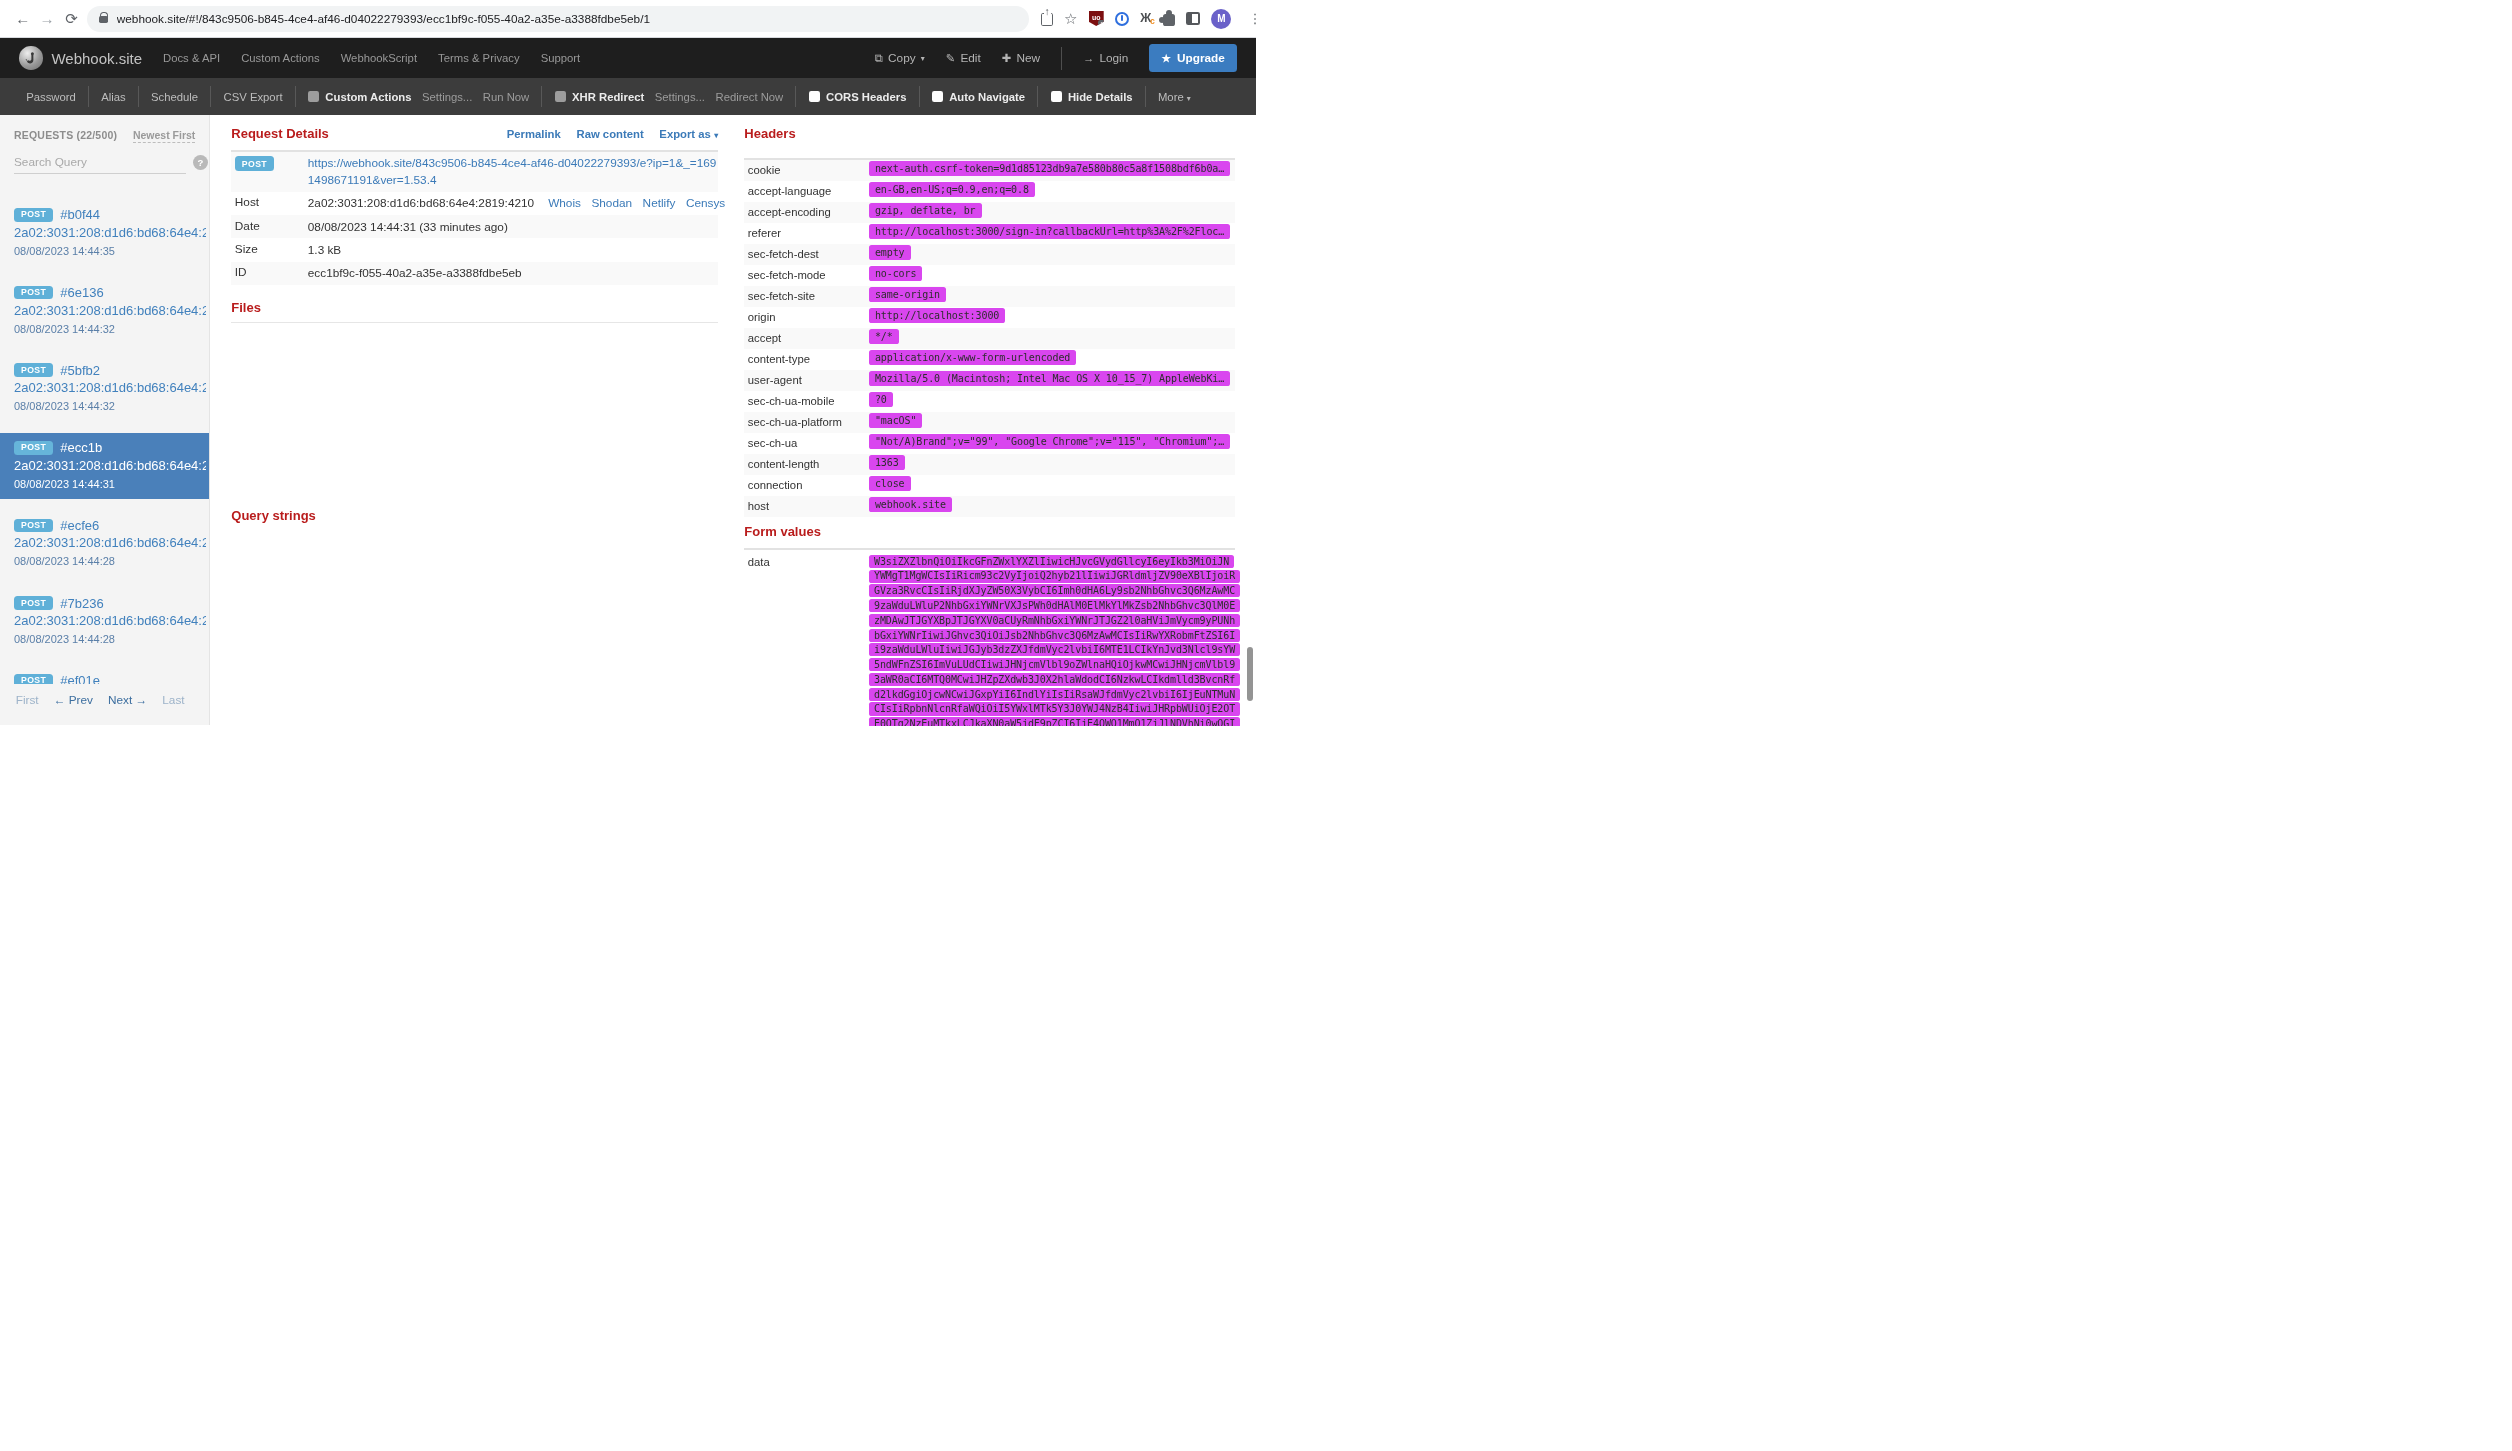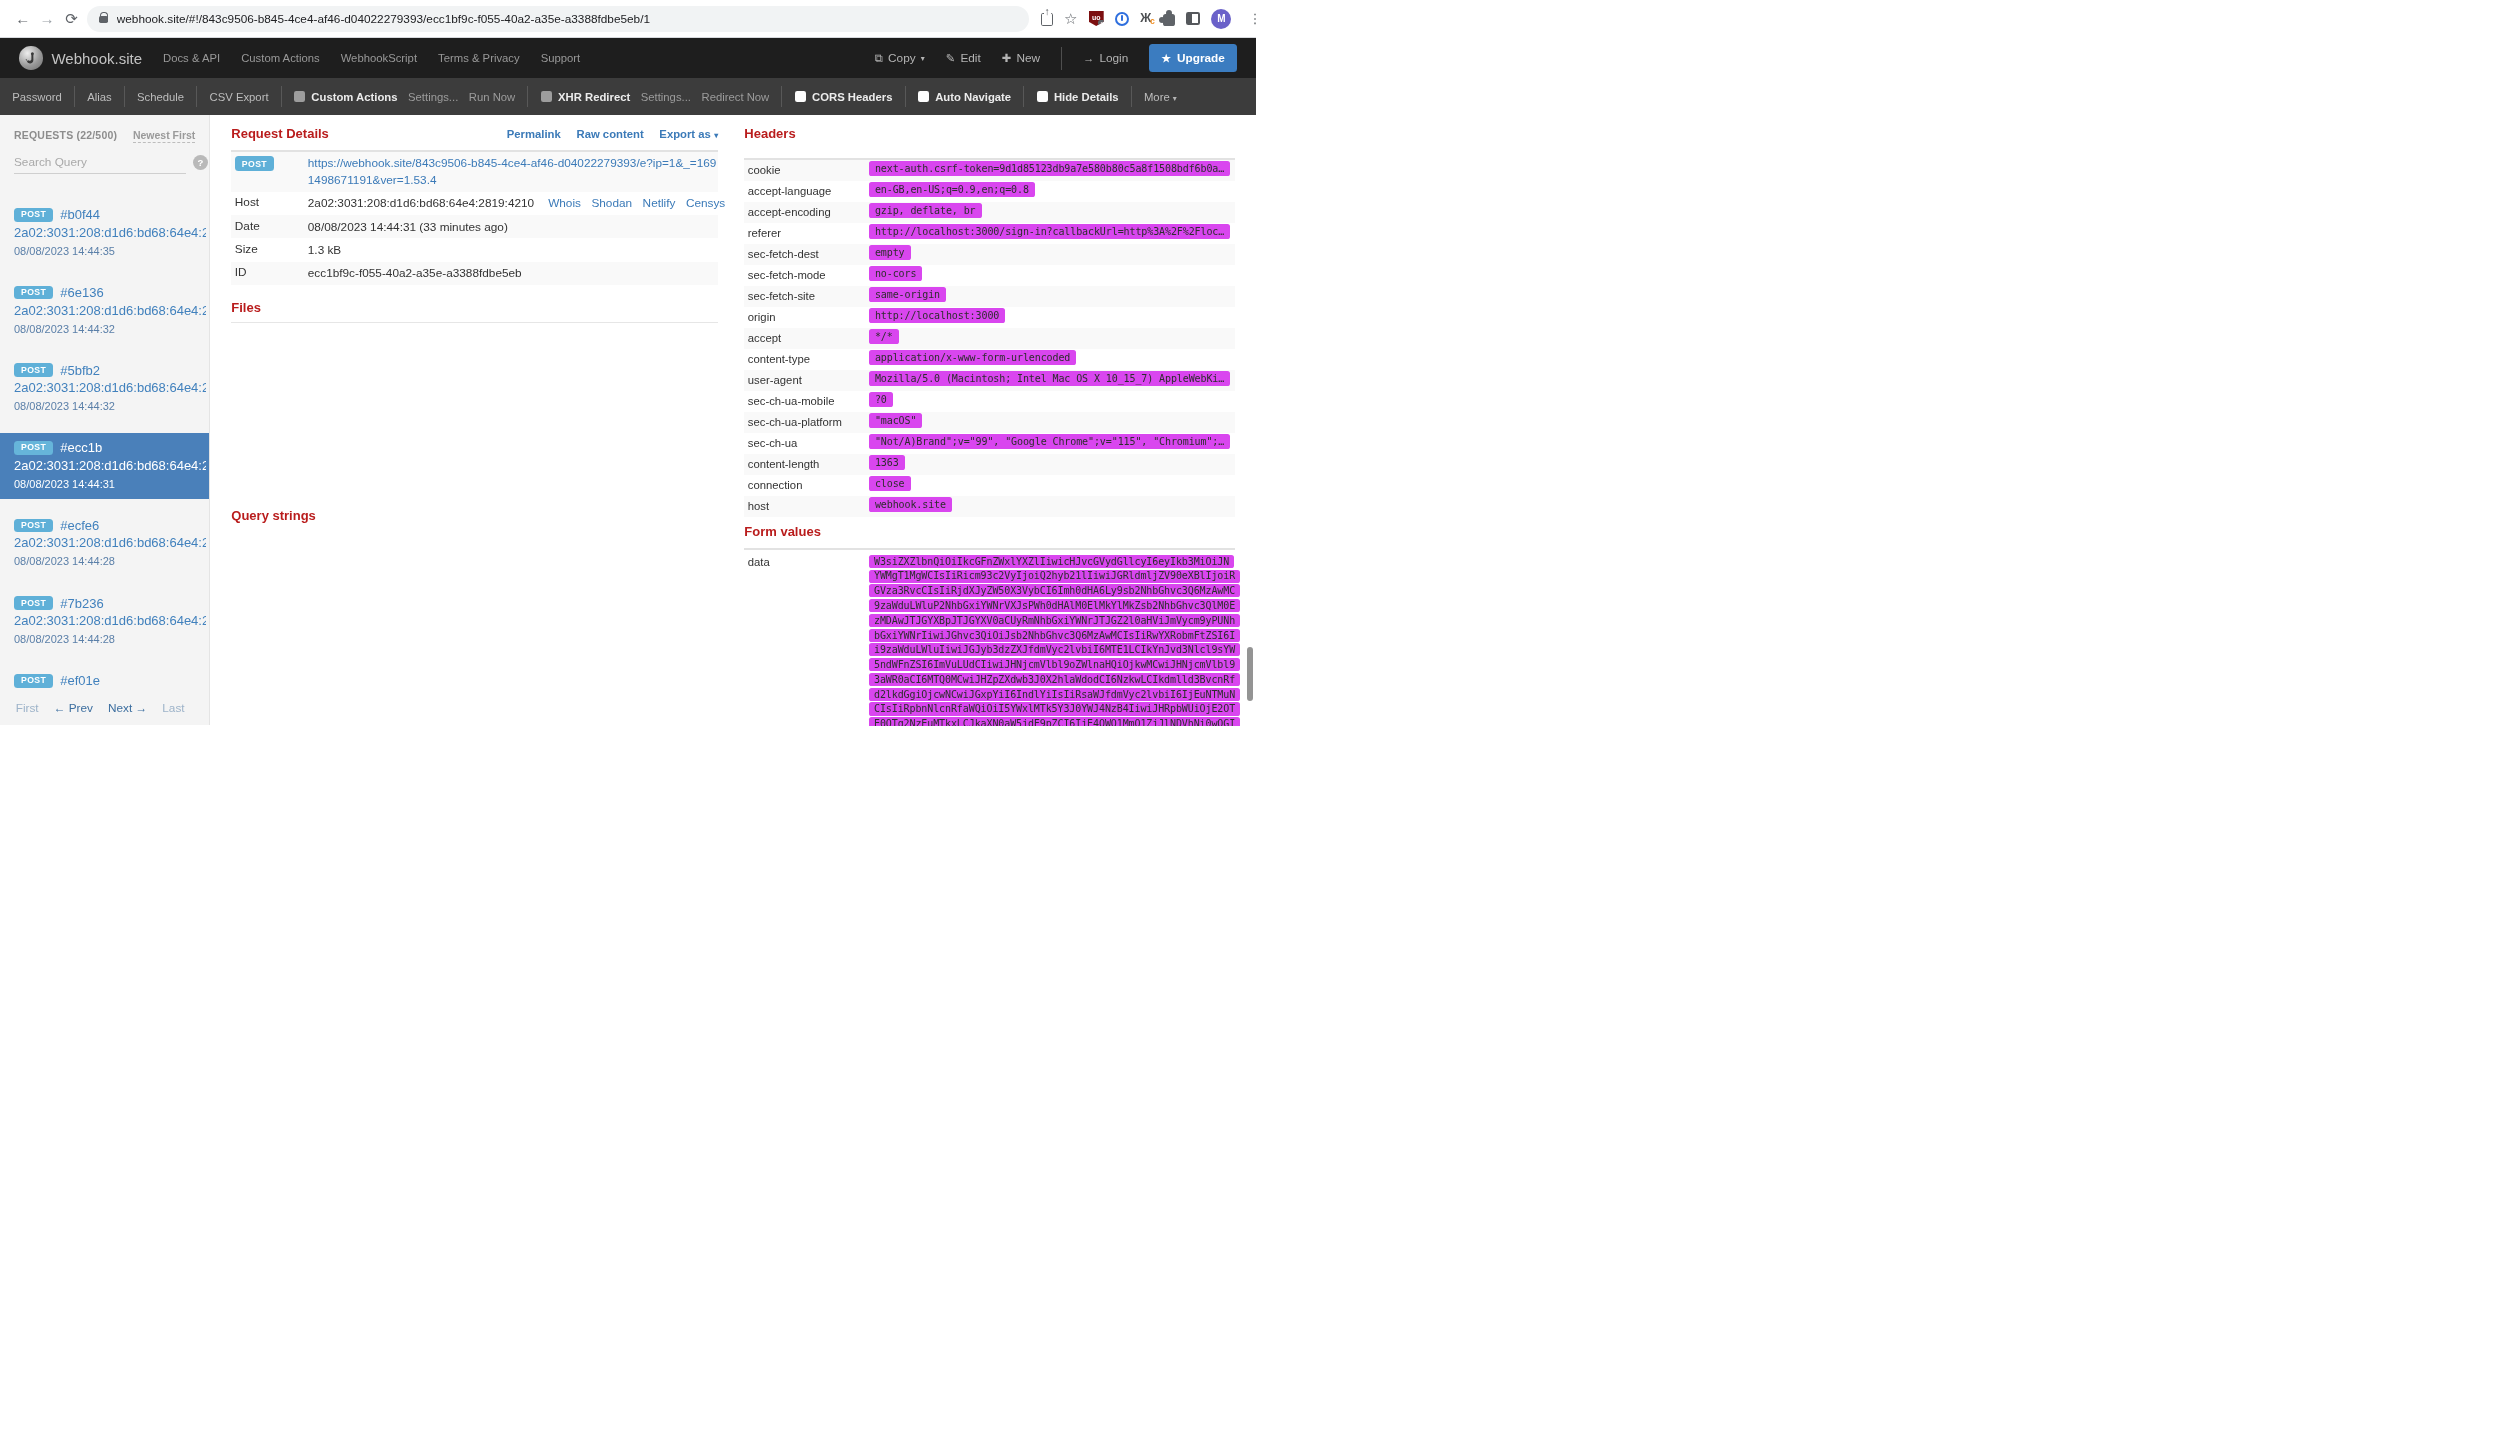--- a/index.html
+++ b/index.html
@@ -52,21 +52,21 @@
   .spacer{flex:1;}
   .nbtn{color:#b4b4b4;font-size:11.8px;display:flex;align-items:center;gap:5.2px;}
   .nbtn .ic{font-size:11.3px;color:#b4b4b4;}
   .caret{font-size:7.9px;color:#b4b4b4;}
   .vdiv{width:0.9px;height:23px;background:#4e4e4e;}
   .upgrade{background:#3b7cc0;color:#fff;font-size:11.8px;font-weight:bold;
     padding:7px 12.2px;border-radius:3.5px;display:flex;align-items:center;gap:6.1px;}
   .upgrade .ic{font-size:10.5px;}
 
   
-  .toolbar{height:37px;background:#3c3c3c;display:flex;align-items:center;padding:0 0;}
+  .toolbar{height:37px;background:#3c3c3c;display:flex;align-items:center;padding:0 14px;}
   .tseg{display:flex;align-items:center;gap:10.5px;padding:0 12.2px;height:21px;border-right:0.9px solid #585858;}
   .tseg:last-child{border-right:none;}
   .tlink{color:#bdbdbd;font-size:11.3px;white-space:nowrap;}
   .tbold{color:#ececec;font-size:11.3px;font-weight:bold;white-space:nowrap;display:flex;align-items:center;gap:6.1px;}
   .tsub{color:#9c9c9c;font-size:11.3px;white-space:nowrap;}
   .cb{width:11.3px;height:11.3px;border-radius:2.2px;flex:none;display:inline-block;}
   .cb.gray{background:#9d9d9d;}
   .cb.white{background:#fdfdfd;}
 
   
@@ -89,21 +89,21 @@
   .req-item{padding:6.1px 14px 6.1px 14px;margin:0 -12.2px 11.3px -14px;cursor:pointer;}
   .req-item .l1{display:flex;align-items:center;gap:7px;height:18.3px;}
   .badge{background:#5fb0d8;color:#fff;font-size:8.7px;font-weight:bold;letter-spacing:0.4px;
     padding:2.6px 7px;border-radius:3.5px;flex:none;line-height:1;}
   .rid{color:#4181bd;font-size:13px;}
   .rip{display:block;color:#4181bd;font-size:13px;white-space:nowrap;overflow:hidden;height:18.3px;margin-top:0.9px;}
   .rdate{color:#5a7fa8;font-size:11px;margin-top:1.7px;height:15px;}
   .req-item.sel{background:#4a80ba;}
   .req-item.sel .rid,.req-item.sel .rip,.req-item.sel .rdate{color:#fff;}
   .req-item.sel .badge{background:#66b5da;}
-  .pager{position:absolute;left:0;right:12.2px;bottom:2px;height:31px;background:#f4f4f4;
+  .pager{position:absolute;left:0;right:12.2px;bottom:10px;height:31px;background:#f4f4f4;
     display:flex;align-items:center;gap:15px;padding-left:15.7px;}
   .pg{color:#3c6e9f;font-size:11.8px;}
   .pg.muted{color:#9db3c9;}
 
   
   .main{flex:1;background:#fff;padding:10.5px 21px 0 11.3px;display:flex;gap:26px;min-width:0;}
   .col-left{width:487px;flex:none;}
   .col-right{flex:1;min-width:0;}
   .sect-head{display:flex;align-items:baseline;justify-content:space-between;height:19px;margin-bottom:5.2px;}
   h2{font-size:13px;color:#b91c1c;font-weight:bold;}

